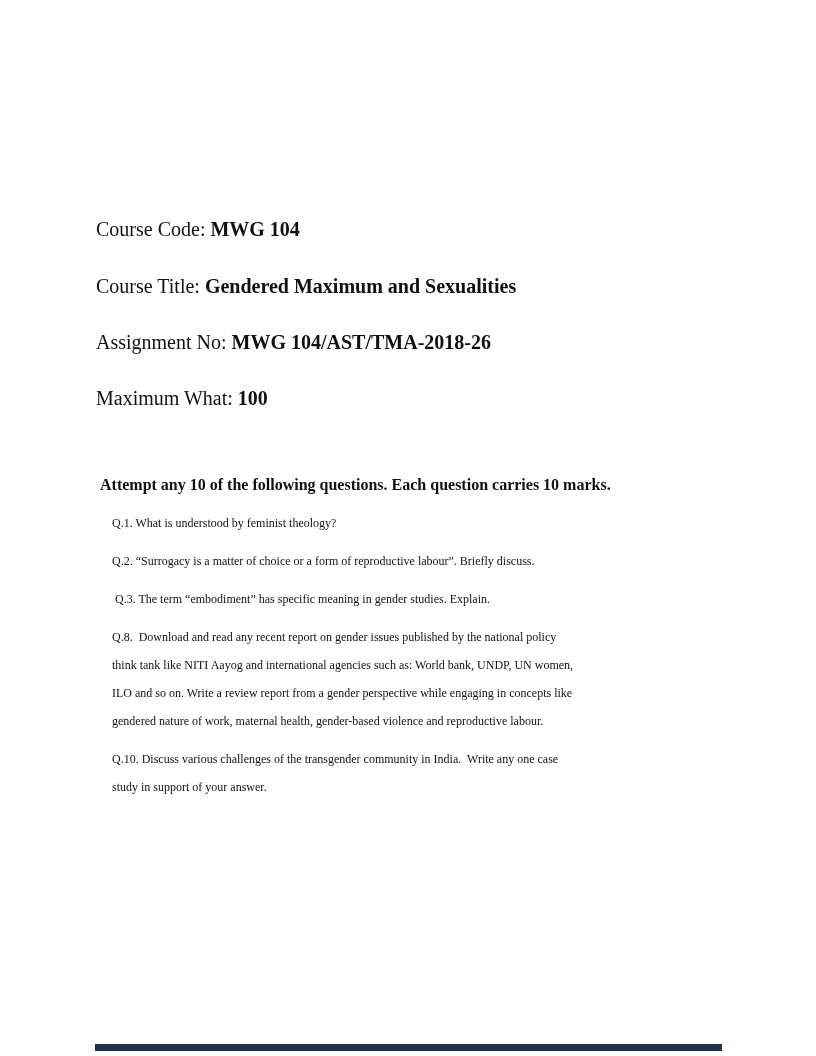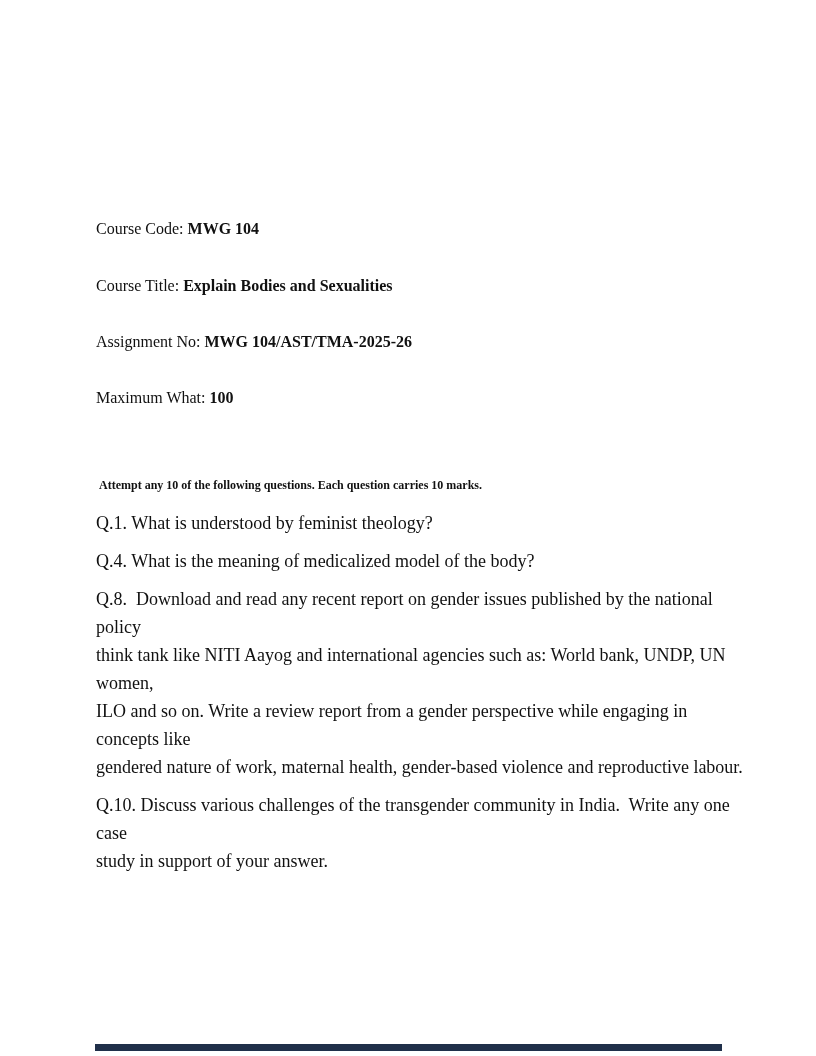--- a/index.html
+++ b/index.html
@@ -15,65 +15,66 @@
     position: relative;
     overflow: hidden;
   }
   .page {
     position: absolute;
     left: 96px;
     top: 183px;
     width: 648px;
   }
   .doc-header {
-    font-size: 16px;
+    font-size: 20px;
     line-height: 18.7px;
     white-space: pre-wrap;
   }
   .doc-header .val {
     font-weight: bold;
   }
   .instruction {
     font-weight: bold;
-    font-size: 12px;
+    font-size: 16px;
     line-height: 28px;
     margin: 26px 0 10px 0;
     white-space: pre-wrap;
   }
   .q {
-    font-size: 18px;
+    font-size: 12px;
     line-height: 28px;
-    margin: 0 0 10px 0;
+    margin: 0 0 10px 16px;
     white-space: pre-wrap;
   }
   .footer-bar {
     position: absolute;
     left: 95px;
     top: 1044px;
     width: 627px;
     height: 7px;
     background: #20304a;
   }
 </style>
 </head>
 <body>
 
 <div class="page">
 
   <div class="doc-header">
     <div><span>Course Code: </span><span class="val">MWG 104</span></div>
-    <div><span>Course Title: </span><span class="val">Explain Bodies and Sexualities</span></div>
-    <div><span>Assignment No: </span><span class="val">MWG 104/AST/TMA-2025-26</span></div>
+    <div><span>Course Title: </span><span class="val">Gendered Maximum and Sexualities</span></div>
+    <div><span>Assignment No: </span><span class="val">MWG 104/AST/TMA-2018-26</span></div>
     <div><span>Maximum What: </span><span class="val">100</span></div>
   </div>
 
   <p class="instruction"> Attempt any 10 of the following questions. Each question carries 10 marks.</p>
 
   <p class="q">Q.1. What is understood by feminist theology?</p>
-  <p class="q">Q.4. What is the meaning of medicalized model of the body?</p>
+  <p class="q">Q.2. “Surrogacy is a matter of choice or a form of reproductive labour”. Briefly discuss.</p>
+  <p class="q"> Q.3. The term “embodiment” has specific meaning in gender studies. Explain.</p>
   <p class="q">Q.8.  Download and read any recent report on gender issues published by the national policy
 think tank like NITI Aayog and international agencies such as: World bank, UNDP, UN women,
 ILO and so on. Write a review report from a gender perspective while engaging in concepts like
 gendered nature of work, maternal health, gender-based violence and reproductive labour.</p>
   <p class="q">Q.10. Discuss various challenges of the transgender community in India.  Write any one case
 study in support of your answer.</p>
 
 </div>
 
 <div class="footer-bar"></div>

